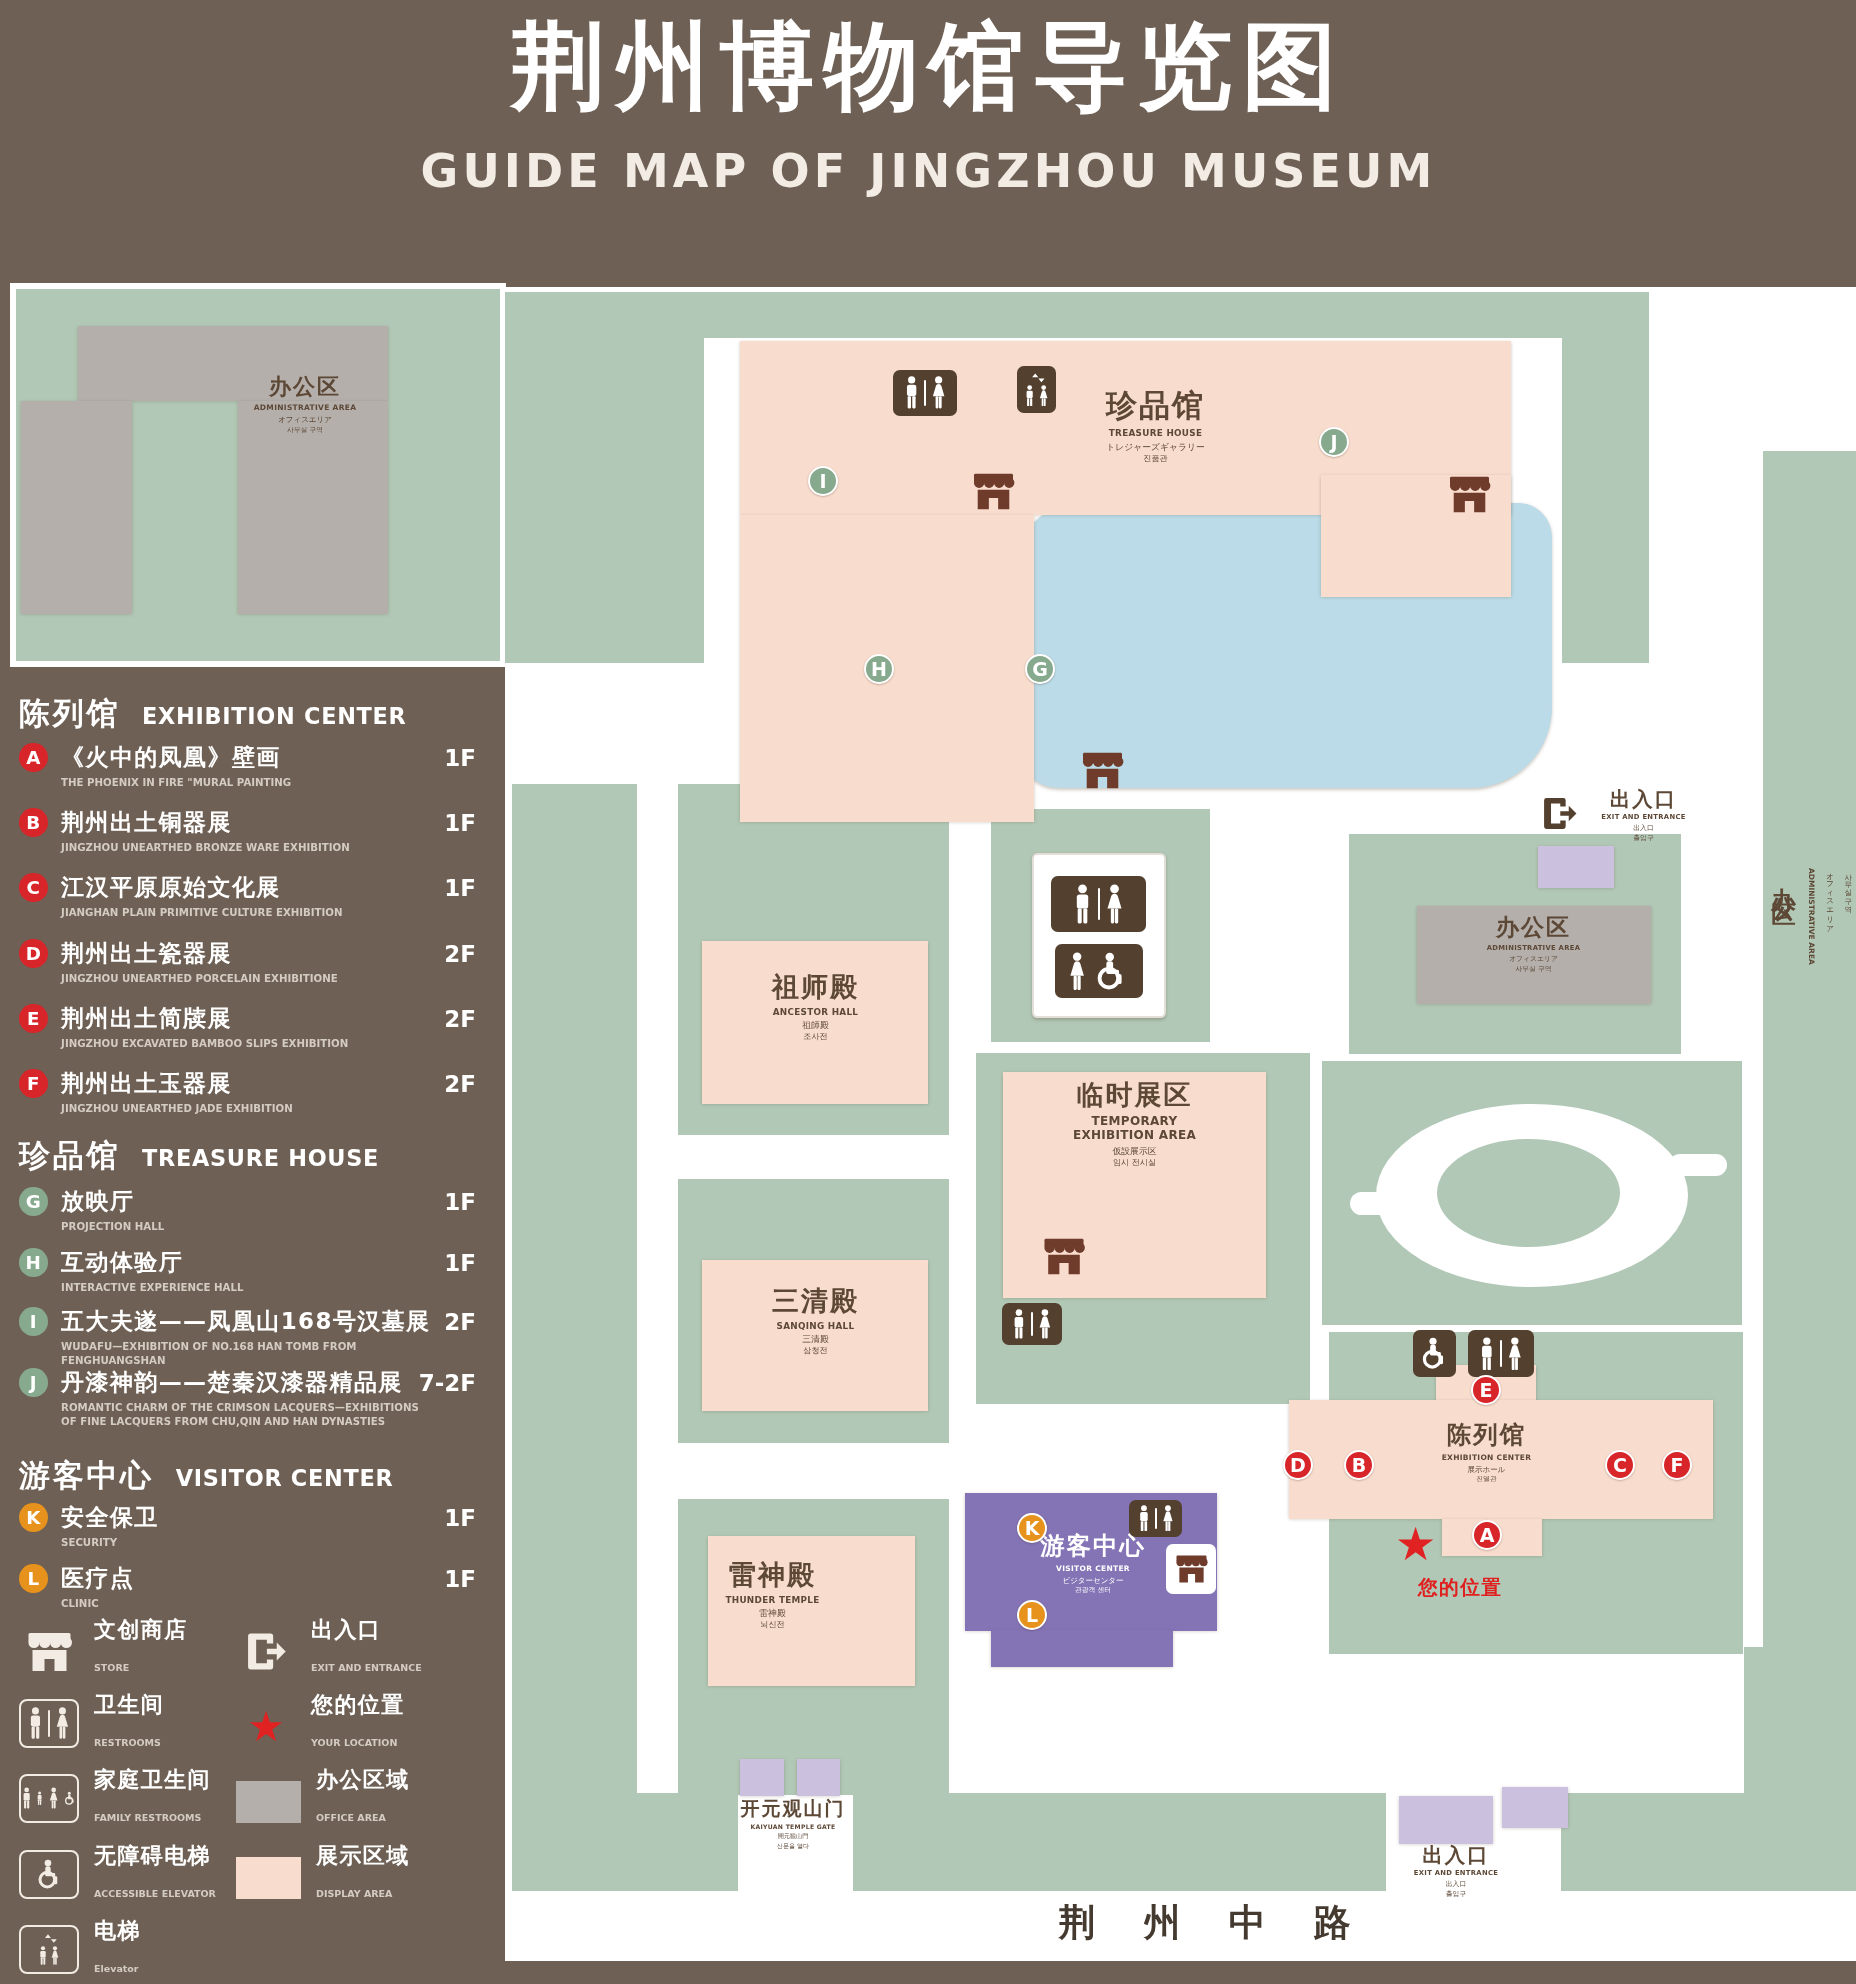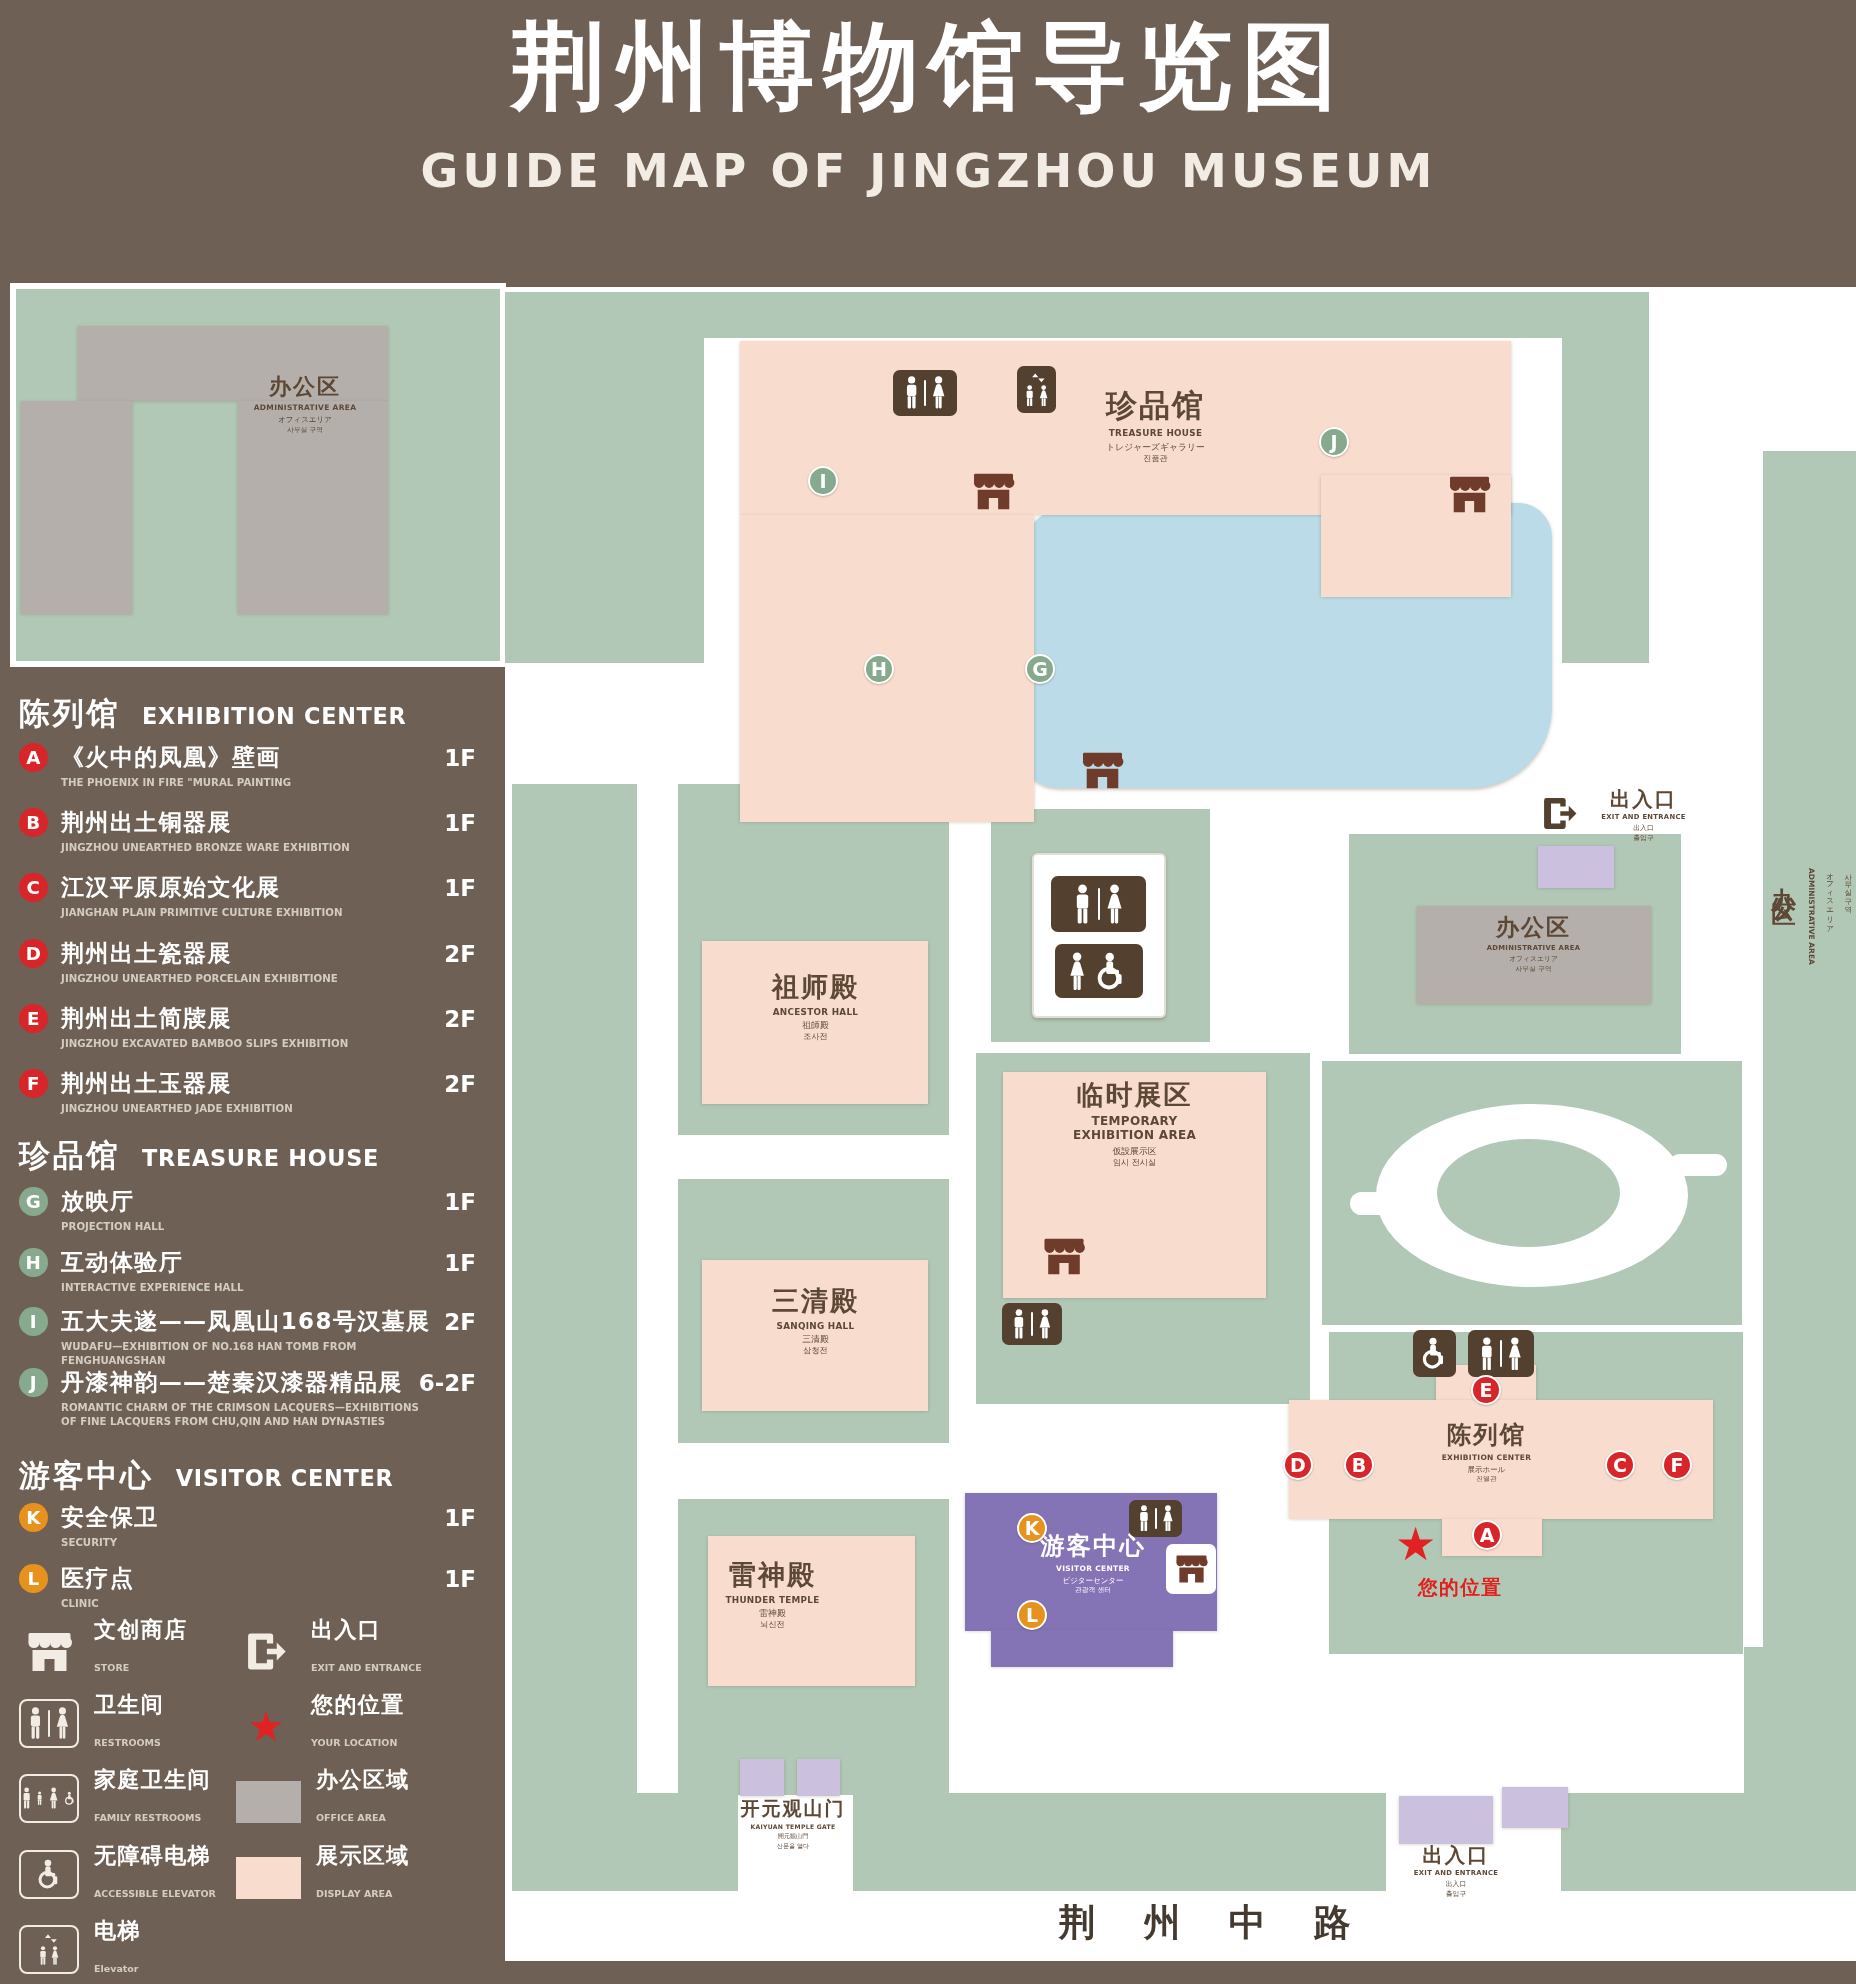--- a/index.html
+++ b/index.html
@@ -459,21 +459,21 @@
       <div class="l-en">WUDAFU—EXHIBITION OF NO.168 HAN TOMB FROM FENGHUANGSHAN</div>
     </div>
     <div class="l-floor">2F</div>
   </div>
   <div class="abs l-item" style="top:1367px">
     <span class="mk lm m-grn">J</span>
     <div class="l-text">
       <div class="l-zh">丹漆神韵——楚秦汉漆器精品展</div>
       <div class="l-en">ROMANTIC CHARM OF THE CRIMSON LACQUERS—EXHIBITIONS OF FINE LACQUERS FROM CHU,QIN AND HAN DYNASTIES</div>
     </div>
-    <div class="l-floor">6-2F</div>
+    <div class="l-floor">7-2F</div>
   </div>
 
   <div class="abs sec-h" style="top:1455px">
     <span class="sec-zh">游客中心</span>
     <span class="sec-en">VISITOR CENTER</span>
   </div>
 
   <div class="abs l-item" style="top:1502px">
     <span class="mk lm m-org">K</span>
     <div class="l-text">

